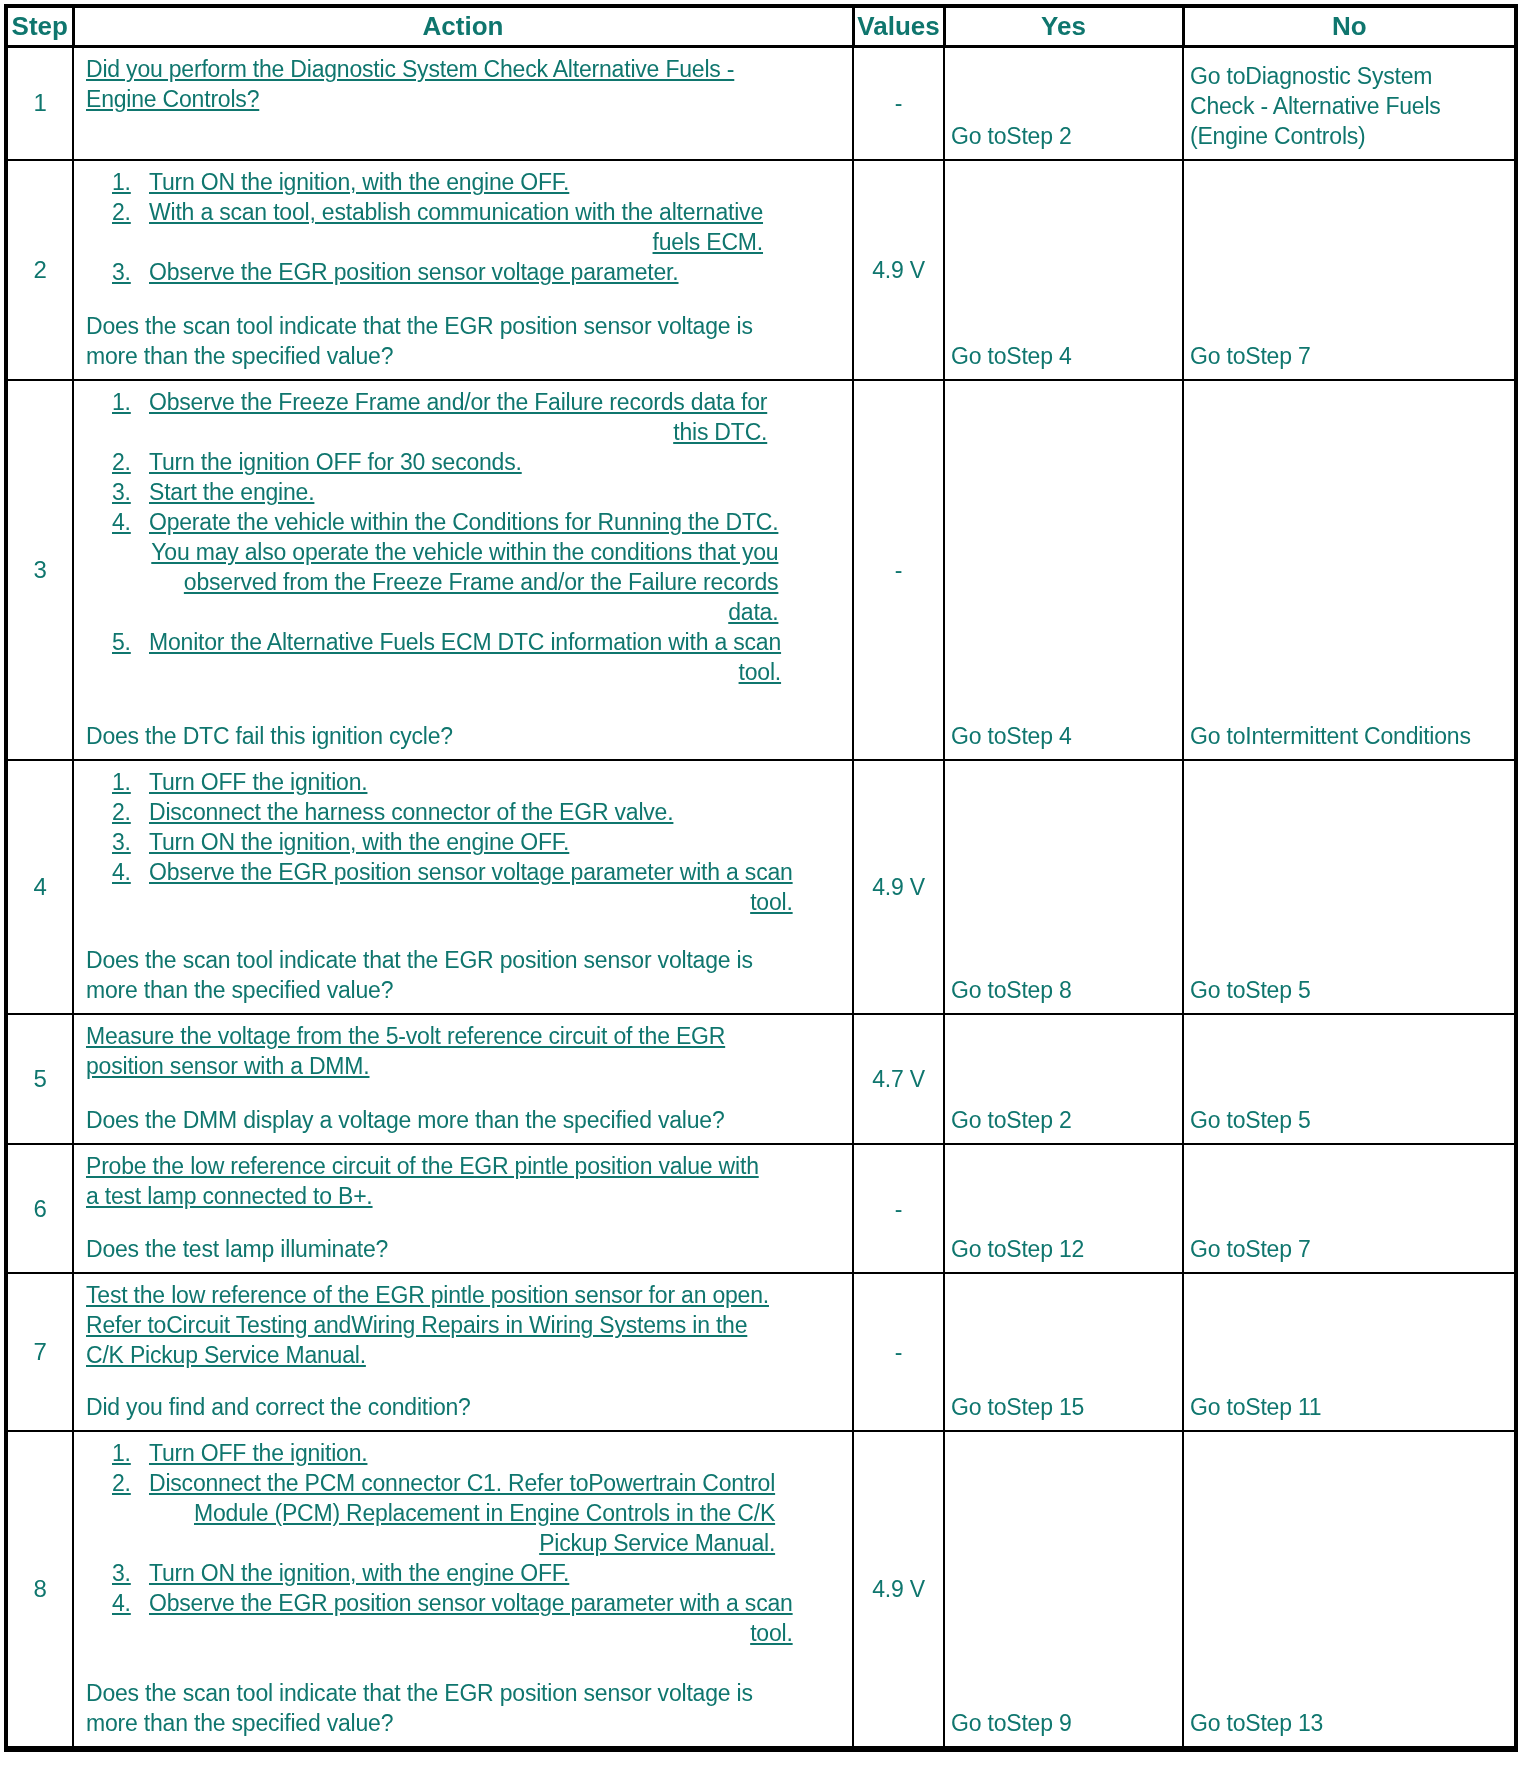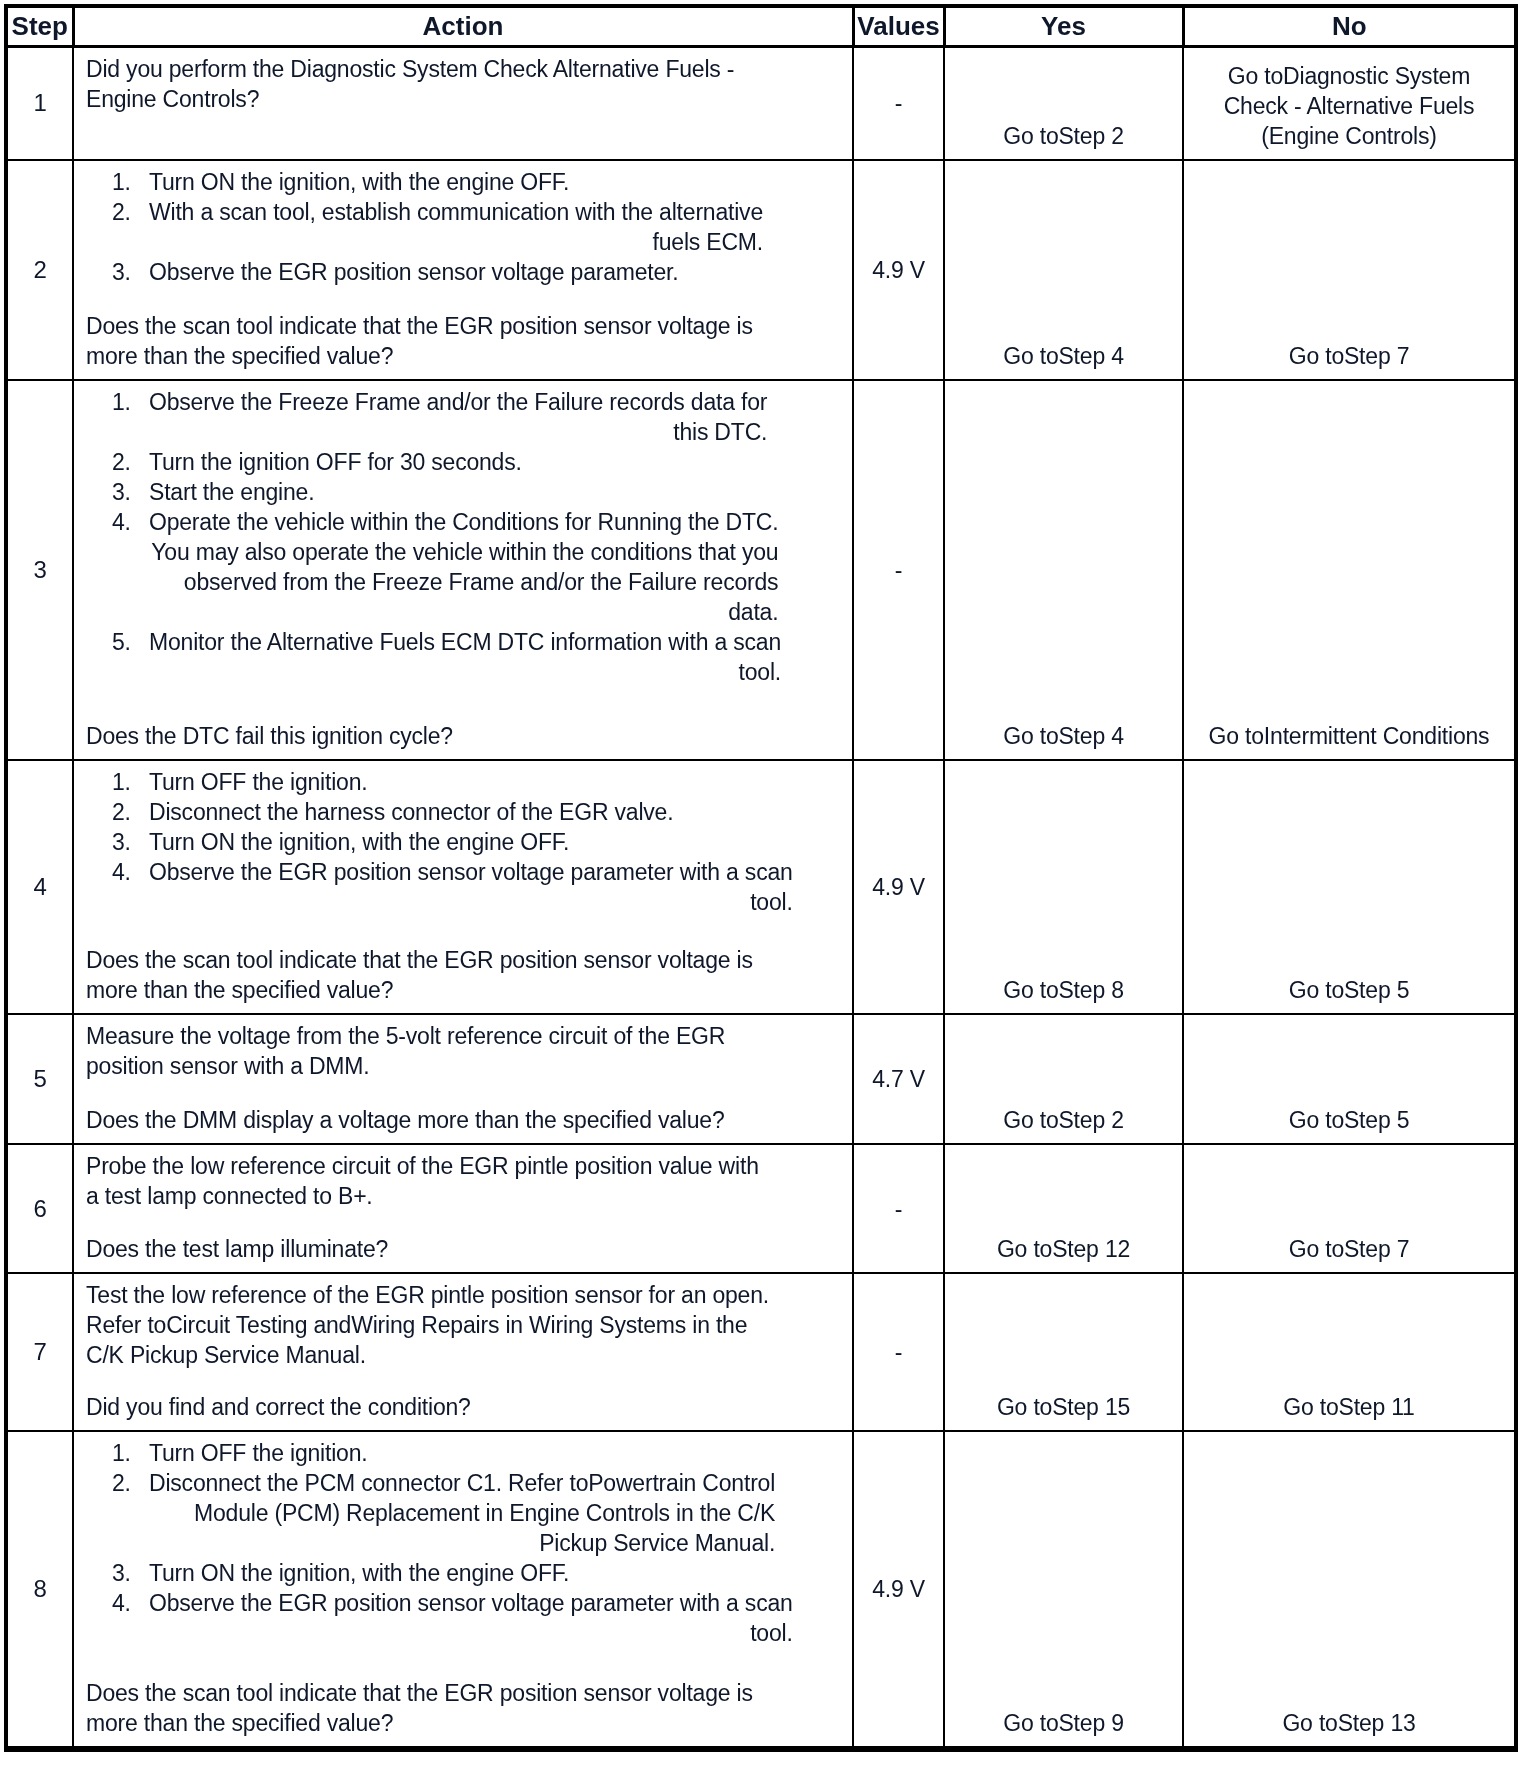--- a/index.html
+++ b/index.html
@@ -1,21 +1,21 @@
 <!DOCTYPE html>
 <html><head>
 <meta charset="utf-8">
 <style>
   html,body{margin:0;padding:0;background:#ffffff;}
   .page{
     position:relative;
     width:1520px;height:1786px;
     background:#ffffff;
     font-family:"Liberation Sans", sans-serif;
-    color:#0f172a;
+    color:#0f766e;
     box-sizing:border-box;
   }
   table.diag{
     position:absolute;left:4px;top:4px;
     width:1512px;
     border-collapse:collapse;
     table-layout:fixed;
     border:4px solid #000;
     border-bottom:6px solid #000;
   }
@@ -55,36 +55,36 @@
   }
   td.step{
     text-align:center;
     font-size:24px;
     vertical-align:middle;
   }
   td.action{
     position:relative;
     vertical-align:top;
     padding:6px 4px 8px 12px;
+    text-decoration:underline;
   }
   td.action .intro{white-space:pre-line;}
   .li{display:flex;padding-left:26px;margin:0;}
   .li .num{flex:0 0 37px;}
   .li .txt{white-space:pre-line;text-align:right;}
   td.action .q{
     position:absolute;
     left:12px;right:4px;bottom:8px;
     white-space:pre-line;
   }
   td.values{
     text-align:center;
     vertical-align:middle;
   }
   td.yes, td.no{
-    text-align:center;
     vertical-align:bottom;
     padding:0 6px 8px 6px;
     white-space:pre-line;
   }
 </style>
 </head>
 <body>
 
 <div class="page">
 <table class="diag">

